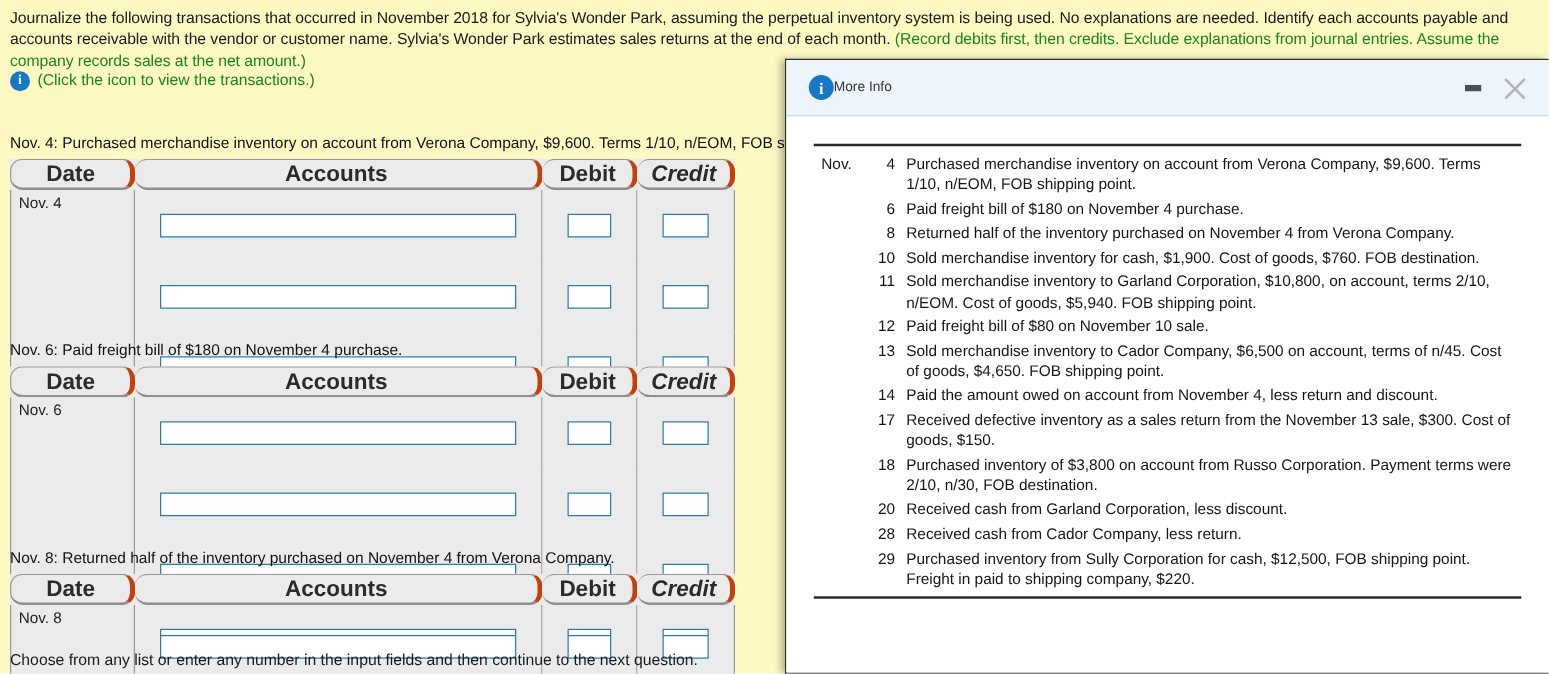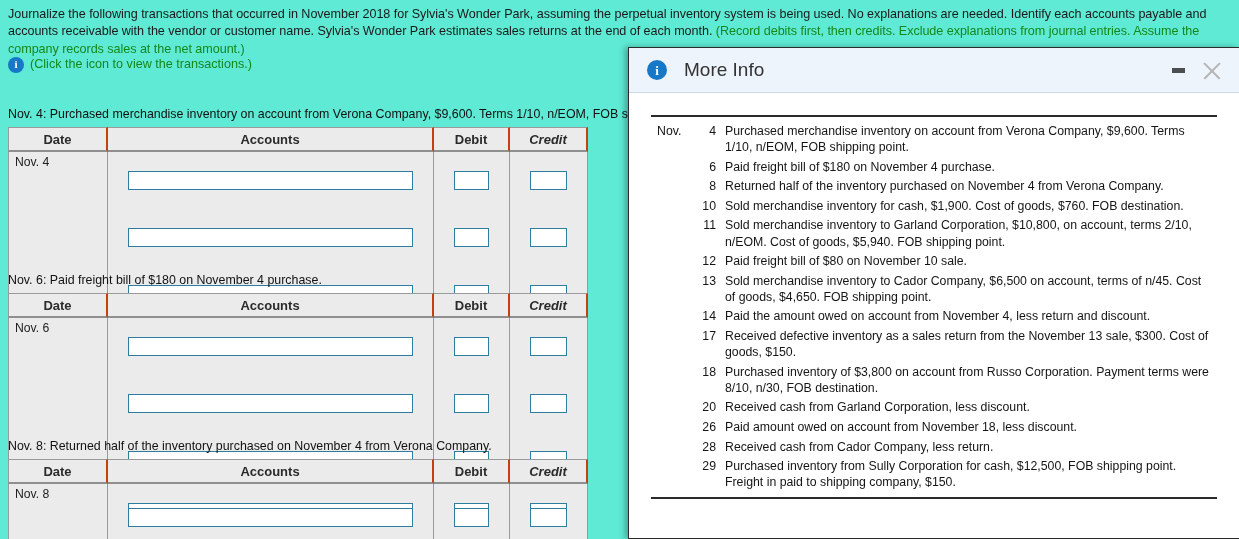--- a/index.html
+++ b/index.html
@@ -15,21 +15,21 @@
     width: 1239px;
     height: 539px;
     background: #ffffff;
   }
 
   
   #question-pane {
     position: absolute;
     left: 0; top: 0;
     width: 1239px; height: 539px;
-    background: #5eead4;
+    background: #fef9c3;
     overflow: hidden;
   }
 
   .qtext {
     position: absolute;
     left: 8px;
     top: 6px;
     width: 1228px;
     font-size: 12.6px;
     line-height: 17.4px;
@@ -74,29 +74,30 @@
   }
   table.jtable {
     border-collapse: separate;
     border-spacing: 0;
     width: 580px;
     background: #ebebeb;
     table-layout: fixed;
   }
   table.jtable th {
     background: #ebebeb;
-    font-size: 13px;
+    font-size: 18px;
     font-weight: bold;
     color: #2b2b2b;
     height: 25px;
     padding: 0;
     text-align: center;
     border-top: 1px solid #9a9a9a;
     border-bottom: 2px solid #8f8f8f;
-    border-right: 2px solid #c2410c;
+    border-right: 4px solid #c2410c;
+    border-radius: 10px;
   }
   table.jtable th.col-date  { width: 100px; border-left: 1px solid #9a9a9a; }
   table.jtable th.col-acct  { width: 326px; text-align: center; }
   table.jtable th.col-deb   { width: 76px; margin-top: 44px; }
   table.jtable th.col-cred  { width: 78px; font-style: italic; }
 
   table.jtable td {
     background: #ebebeb;
     padding: 16px;
     height: 25px;
@@ -167,22 +168,21 @@
     border-bottom: 1px solid #cdd9e8;
     display: flex;
     align-items: center;
     padding-left: 18px;
   }
   #dialog-titlebar .info-icon {
     width: 20px; height: 20px;
     font-size: 13px;
   }
   #dialog-title {
-    margin-left: 17px;
-    font-size: 19px;
+    font-size: 11px;
     color: #333333;
   }
   .win-btns {
     position: absolute;
     right: 16px;
     top: 0;
     height: 45px;
     display: flex;
     align-items: center;
     gap: 16px;
@@ -406,20 +406,21 @@
               <td>
                   <input class="cellinput" value="" style="">
                 </td>
             </tr>
 
           </tbody>
         </table>
       </div>
     </div>
 
+    <div class="bottom-note">Choose from any list or enter any number in the input fields and then continue to the next question.</div>
   </div>
 
   <div id="more-info-dialog">
     <div id="dialog-titlebar">
       <span class="info-icon">i</span>
       <span id="dialog-title">More Info</span>
       <div class="win-btns">
         <div id="btn-minimize"></div>
         <div id="btn-close"></div>
       </div>
@@ -470,41 +471,36 @@
               <td class="desc">Paid the amount owed on account from November 4, less return and discount.</td>
             </tr>
             <tr>
               <td class="mon"></td>
               <td class="day">17</td>
               <td class="desc">Received defective inventory as a sales return from the November 13 sale, $300. Cost of goods, $150.</td>
             </tr>
             <tr>
               <td class="mon"></td>
               <td class="day">18</td>
-              <td class="desc">Purchased inventory of $3,800 on account from Russo Corporation. Payment terms were 8/10, n/30, FOB destination.</td>
+              <td class="desc">Purchased inventory of $3,800 on account from Russo Corporation. Payment terms were 2/10, n/30, FOB destination.</td>
             </tr>
             <tr>
               <td class="mon"></td>
               <td class="day">20</td>
               <td class="desc">Received cash from Garland Corporation, less discount.</td>
             </tr>
             <tr>
               <td class="mon"></td>
-              <td class="day">26</td>
-              <td class="desc">Paid amount owed on account from November 18, less discount.</td>
-            </tr>
-            <tr>
-              <td class="mon"></td>
               <td class="day">28</td>
               <td class="desc">Received cash from Cador Company, less return.</td>
             </tr>
             <tr>
               <td class="mon"></td>
               <td class="day">29</td>
-              <td class="desc">Purchased inventory from Sully Corporation for cash, $12,500, FOB shipping point. Freight in paid to shipping company, $150.</td>
+              <td class="desc">Purchased inventory from Sully Corporation for cash, $12,500, FOB shipping point. Freight in paid to shipping company, $220.</td>
             </tr>
           </tbody>
         </table>
       </div>
     </div>
   </div>
 
 </div>
 
 </body></html>

